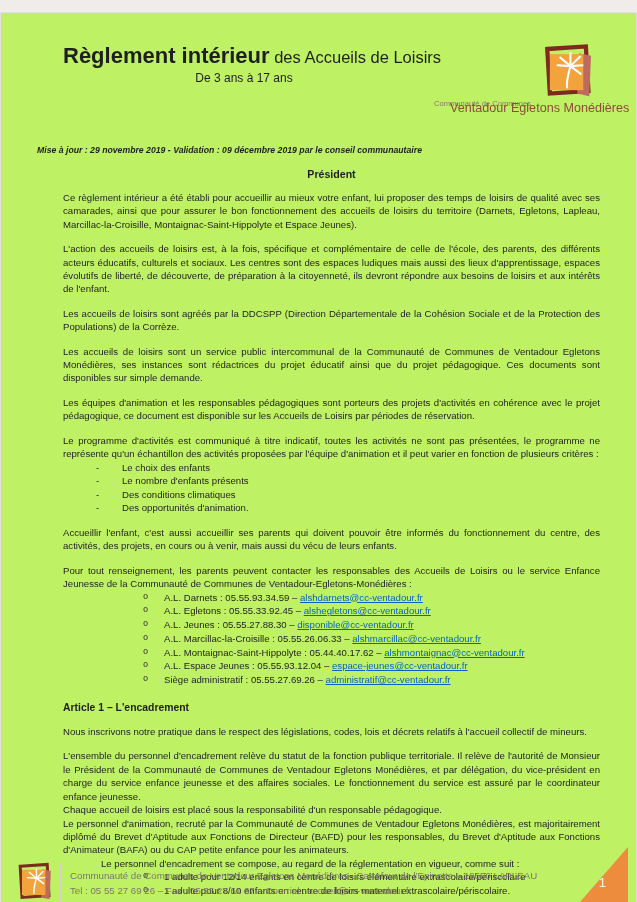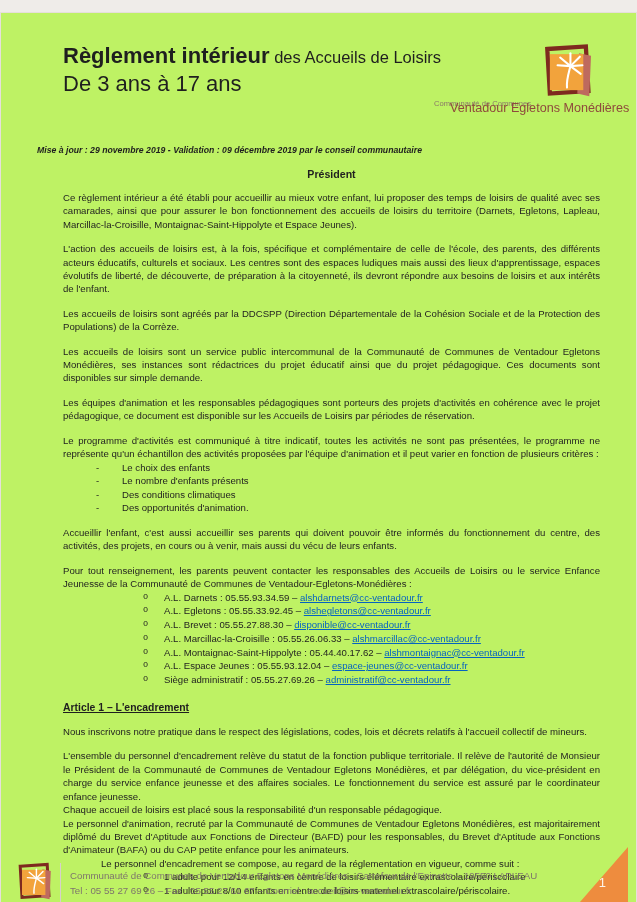--- a/index.html
+++ b/index.html
@@ -13,29 +13,29 @@
     overflow:hidden;
     font-family:"Liberation Sans","DejaVu Sans",sans-serif;
     color:#1f1f1f;
   }
   
   .header{display:flex;align-items:flex-start;padding:30px 14px 0 62px;}
   .title-block{width:362px;flex:none;}
   .title-line1{font-size:21px;line-height:1.15;white-space:nowrap;}
   .title-bold{font-weight:bold;font-size:22px;}
   .title-rest{font-size:16.5px;}
-  .title-line2{font-size:22px;text-align:left;margin-top:3px;}
+  .title-line2{font-size:12px;text-align:center;margin-top:3px;}
   .logo{position:relative;margin-left:auto;width:192px;height:86px;flex:none;}
   .logo-art{position:absolute;top:0;right:26px;width:58px;height:60px;}
   .logo-org{position:absolute;left:4px;top:56px;font-size:7.6px;color:#8a7668;}
   .logo-name{position:absolute;left:20px;top:58px;font-size:12.6px;color:#8e4a3c;white-space:nowrap;}
   
   .meta{padding:16px 36px 0 36px;font-size:8.7px;font-style:italic;font-weight:bold;}
   .h-preambule{text-align:center;font-weight:bold;font-size:10.6px;margin:13px 0 11px;}
-  .h-article{font-weight:bold;text-decoration:underline;font-size:10.4px;margin:15px 0 12px;}
+  .h-article{font-weight:bold;font-size:10.4px;margin:15px 0 12px;}
   
   .content{padding:0 36px 0 62px;}
   .p{font-size:9.6px;line-height:13.4px;text-align:justify;margin:0 0 11px;}
   .p.tight{margin-bottom:0;}
   .indent1{padding-left:38px;margin-bottom:0;}
   ul.blist{list-style:none;margin:0 0 11px;padding:0 0 0 33px;}
   ul.blist li{display:flex;font-size:9.6px;line-height:13.6px;}
   ul.blist .bullet{flex:none;width:26px;}
   ul.olist{list-style:none;margin:0 0 11px;padding:0 0 0 80px;}
   ul.olist li{display:flex;font-size:9.6px;line-height:13.8px;}
@@ -119,21 +119,21 @@
       <li>
           <span class="bullet">o</span>
           <span><span>A.L. Darnets : 05.55.93.34.59 – </span><a class="email">alshdarnets@cc-ventadour.fr</a></span>
         </li>
       <li>
           <span class="bullet">o</span>
           <span><span>A.L. Egletons : 05.55.33.92.45 – </span><a class="email">alshegletons@cc-ventadour.fr</a></span>
         </li>
       <li>
           <span class="bullet">o</span>
-          <span><span>A.L. Brevet : 05.55.27.88.30 – </span><a class="email">disponible@cc-ventadour.fr</a></span>
+          <span><span>A.L. Jeunes : 05.55.27.88.30 – </span><a class="email">disponible@cc-ventadour.fr</a></span>
         </li>
       <li>
           <span class="bullet">o</span>
           <span><span>A.L. Marcillac-la-Croisille : 05.55.26.06.33 – </span><a class="email">alshmarcillac@cc-ventadour.fr</a></span>
         </li>
       <li>
           <span class="bullet">o</span>
           <span><span>A.L. Montaignac-Saint-Hippolyte : 05.44.40.17.62 – </span><a class="email">alshmontaignac@cc-ventadour.fr</a></span>
         </li>
       <li>

